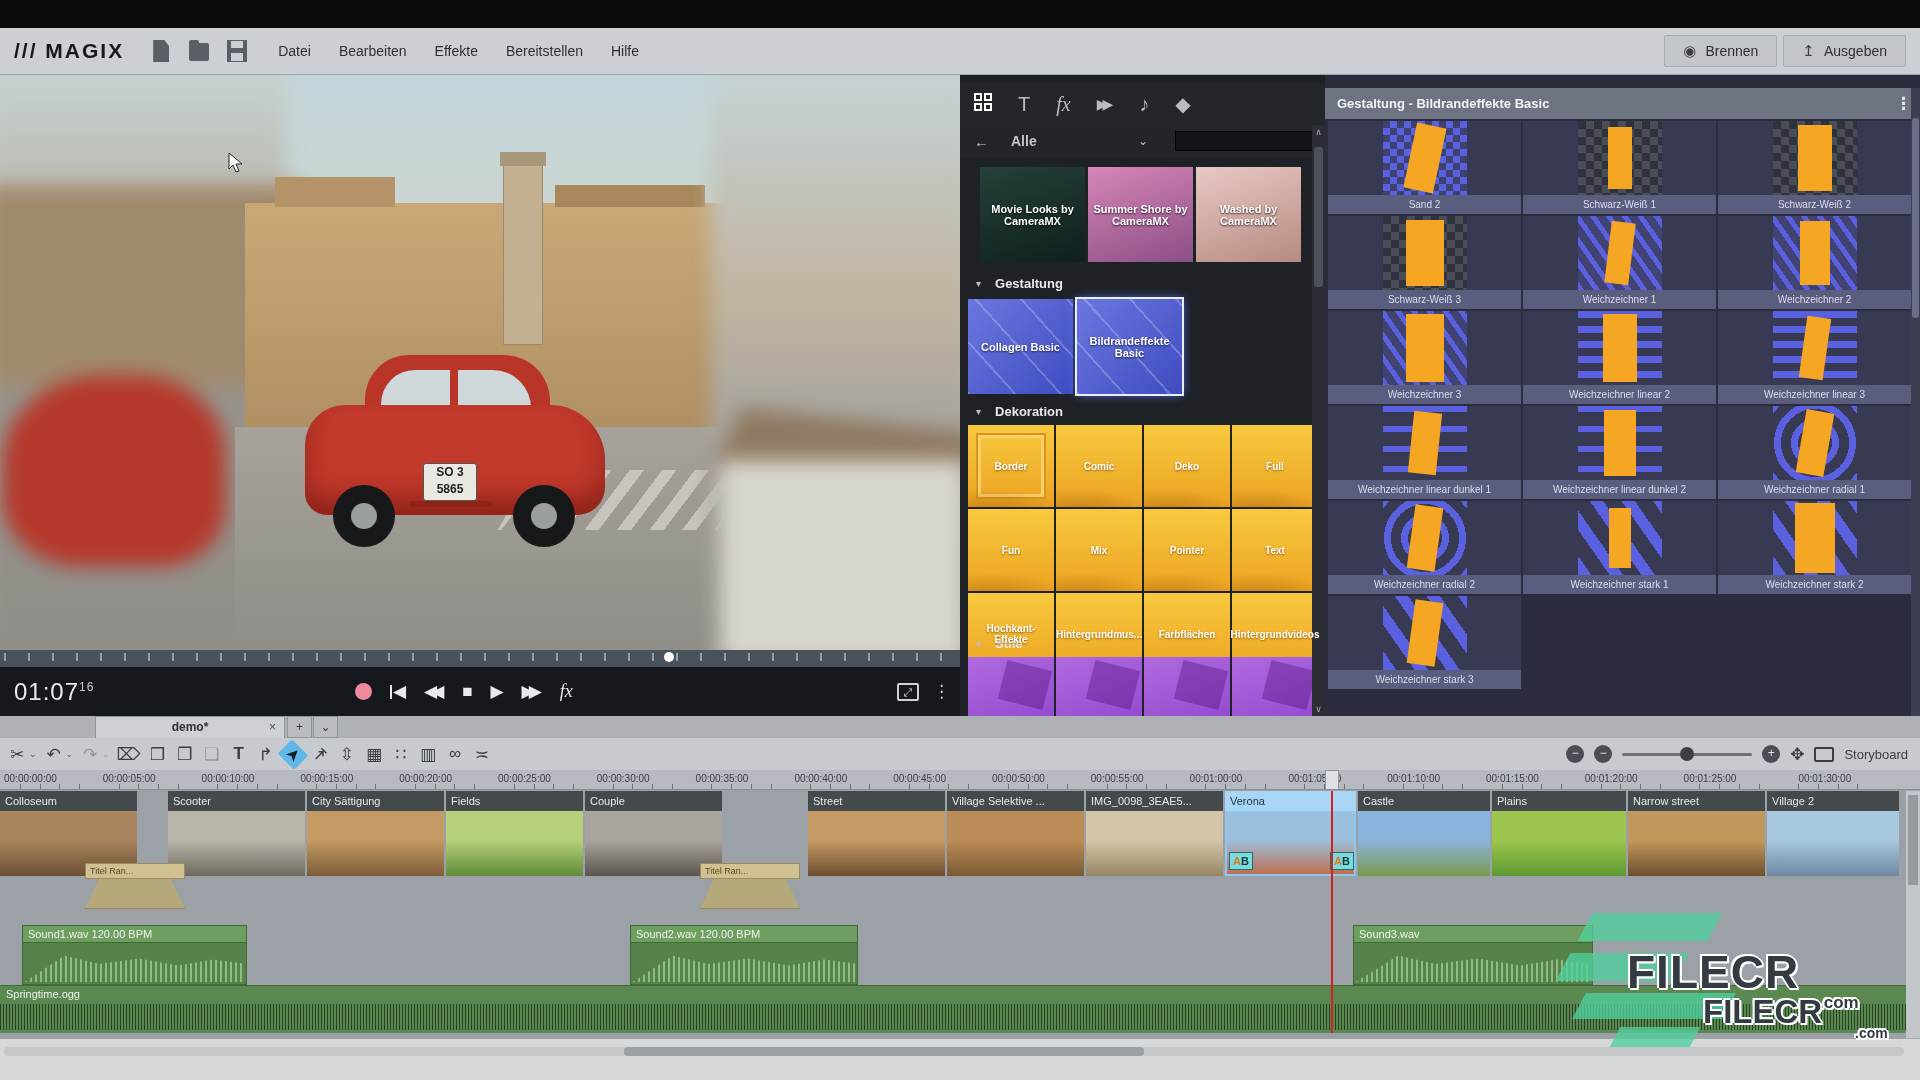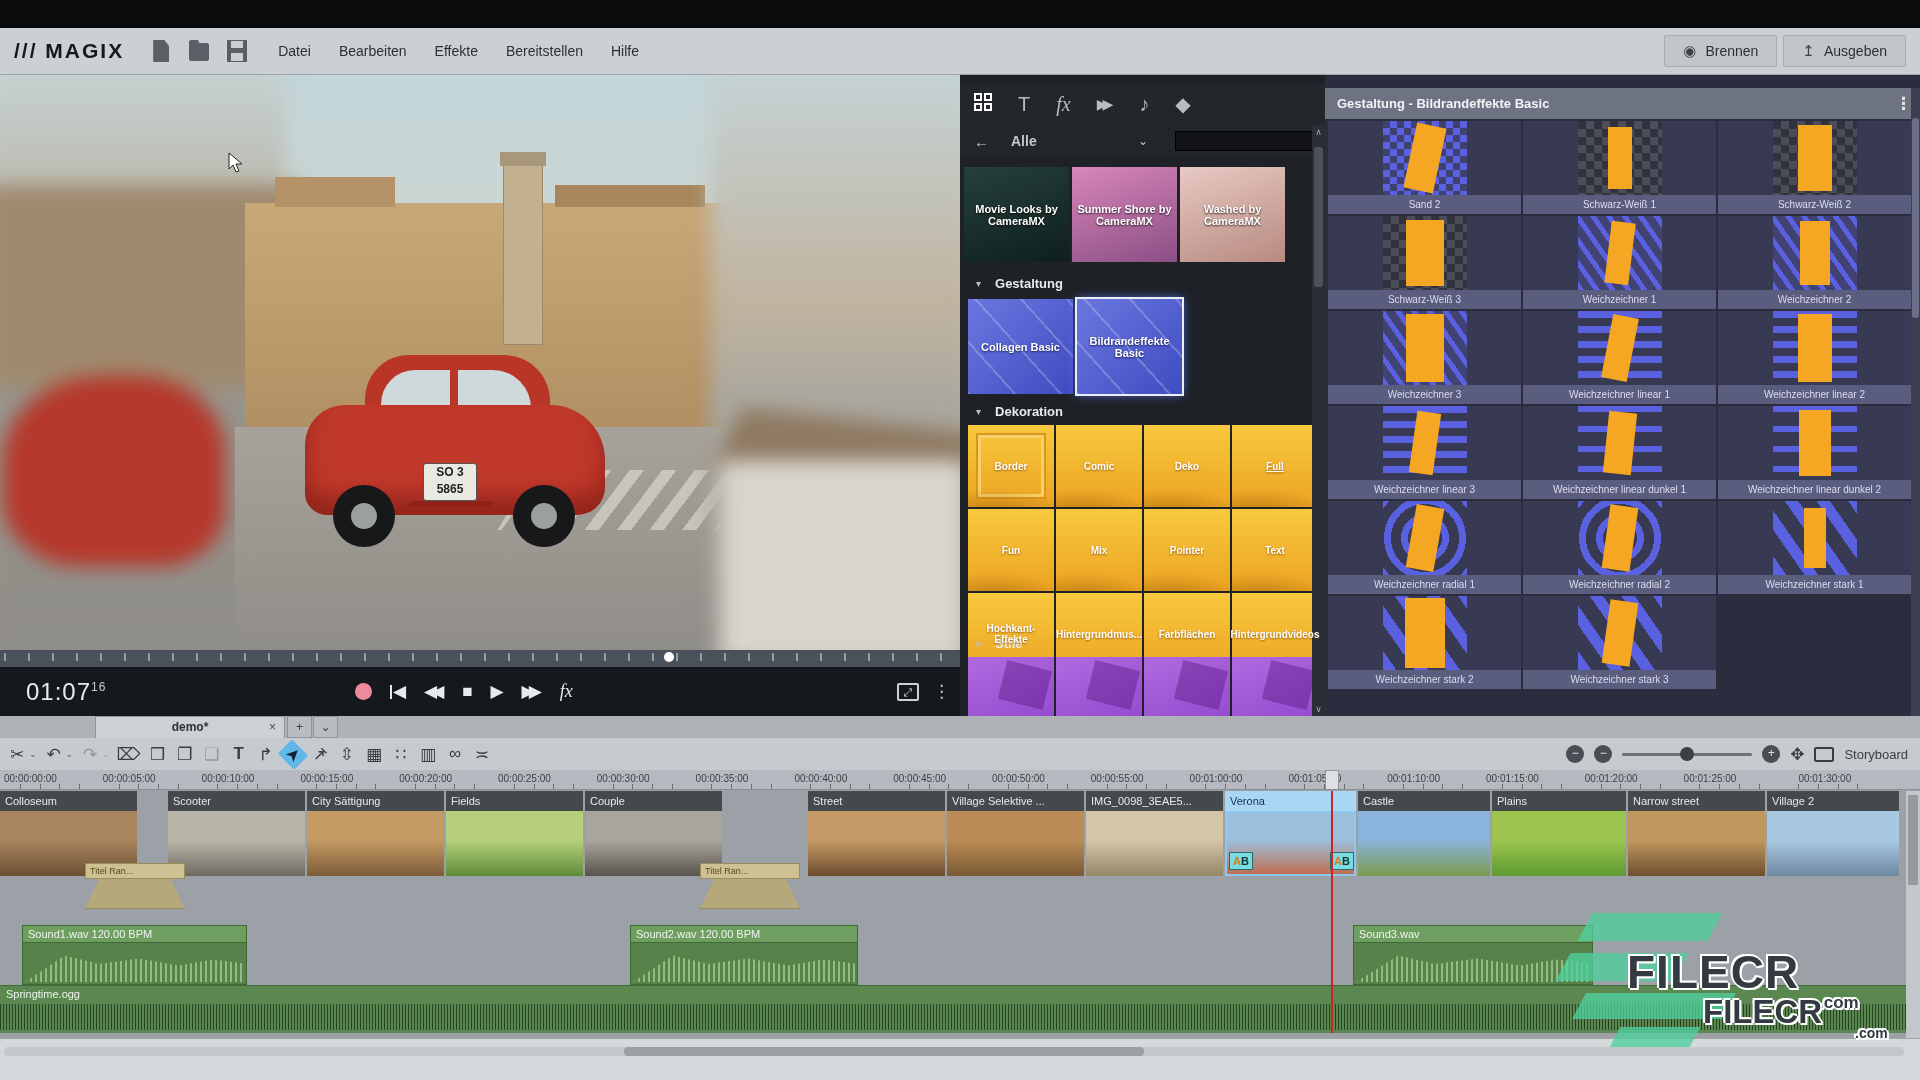--- a/index.html
+++ b/index.html
@@ -50,42 +50,42 @@
   .car .wheel { position:absolute; bottom:6px; width:62px; height:62px; background:#17181a; border-radius:50%; }
   .car .wheel:before { content:""; position:absolute; inset:18px; background:#9aa0a0; border-radius:50%; }
   .car .w1 { left:28px; } .car .w2 { right:30px; }
   .car .plate { position:absolute; left:118px; bottom:52px; width:54px; height:38px; background:#e9e9e2; border:1px solid #555; border-radius:3px; font-size:12px; font-weight:bold; color:#222; text-align:center; line-height:17px; }
   .car .grille { position:absolute; left:104px; bottom:46px; width:84px; height:6px; background:#8f2318; border-radius:3px; }
   .cursor { position:absolute; left:228px; top:77px; }
   .scrub { position:absolute; left:0; top:575px; width:960px; height:17px; background:#49525a; }
   .scrub .ticks { position:absolute; left:4px; right:4px; top:3px; height:8px; background:repeating-linear-gradient(90deg,#a8b2ba 0 2px, transparent 2px 24px); opacity:.8; }
   .scrub .dot { position:absolute; left:664px; top:2px; width:10px; height:10px; background:#fff; border-radius:50%; }
   .transport { position:absolute; left:0; top:592px; width:960px; height:49px; background:#15181d; display:flex; align-items:center; color:#e8eaec; }
-  .tc { font-size:24px; margin-left:26px; letter-spacing:1px; }
+  .tc { font-size:24px; margin-left:14px; letter-spacing:1px; }
   .tc sup { font-size:12px; color:#c8ccd0; }
   .tctr { position:absolute; left:355px; display:flex; align-items:center; gap:18px; font-size:17px; }
   .rec { width:17px; height:17px; background:#ef8a9a; border-radius:50%; }
   .skip { display:flex; align-items:center; } .skip i { width:2px; height:14px; background:#e8eaec; margin-right:1px; }
   .dbl { letter-spacing:-6px; padding-right:6px; }
   .fxg { font-style:italic; font-size:18px; font-family:"Liberation Serif","DejaVu Serif",serif; }
   .tright { position:absolute; right:10px; display:flex; align-items:center; gap:14px; }
   .fsbox { width:22px; height:18px; border:2px solid #cfd3d7; border-radius:2px; font-size:11px; line-height:14px; text-align:center; color:#cfd3d7; }
   .vdots { font-size:17px; color:#cfd3d7; }
 
   
   .midpanel { position:absolute; left:960px; top:75px; width:365px; height:641px; background:#1e2126; overflow:hidden; }
   .mtabs { position:absolute; left:0; top:8px; width:365px; height:42px; background:#23262b; display:flex; align-items:center; gap:26px; padding-left:14px; color:#b9bdc3; }
   .mtabs .ic { font-size:20px; } .mtabs .active { color:#fff; }
   .mtabs .fx { font-style:italic; font-family:"Liberation Serif","DejaVu Serif",serif; font-size:20px; }
   .filterrow { position:absolute; left:0; top:50px; width:365px; height:32px; background:#22252a; display:flex; align-items:center; color:#c3c7cc; }
   .filterrow .back { margin-left:14px; font-size:15px; }
   .filterrow .lbl { margin-left:22px; font-size:14px; font-weight:bold; }
   .filterrow .chev { position:absolute; left:178px; font-size:12px; }
   .searchbox { position:absolute; right:10px; width:140px; height:20px; background:#121418; border:1px solid #000; }
-  .thumbrow { position:absolute; left:4px; top:92px; display:flex; gap:3px; }
+  .thumbrow { position:absolute; left:20px; top:92px; display:flex; gap:3px; }
   .mthumb { width:105px; height:95px; position:relative; display:flex; align-items:center; justify-content:center; text-align:center; color:#fff; font-size:11px; font-weight:bold; text-shadow:0 1px 2px rgba(0,0,0,.8); padding:4px; }
   .sechdr { position:absolute; left:0; width:365px; height:24px; color:#e8eaed; font-size:13px; font-weight:bold; display:flex; align-items:center; }
   .sechdr .tri { margin:0 14px 0 16px; font-size:10px; color:#b9bdc3; }
   .gtiles { position:absolute; left:8px; top:224px; display:flex; gap:4px; }
   .gtile { width:105px; height:95px; background:linear-gradient(135deg,#6b77e0,#3f4cc0); display:flex; align-items:center; justify-content:center; text-align:center; color:#fff; font-size:11px; font-weight:bold; text-shadow:0 1px 2px rgba(0,0,20,.7); padding:4px; position:relative; }
   .gtile:before { content:""; position:absolute; inset:0; background:repeating-linear-gradient(48deg, rgba(255,255,255,.22) 0 2px, transparent 2px 34px); }
   .gtile.sel { outline:2px solid #e9edf5; box-shadow:0 0 10px #5a78ff; }
   .dekogrid { position:absolute; left:8px; top:350px; width:352px; display:flex; flex-wrap:wrap; gap:2px; }
   .dtile { width:86px; height:82px; background:linear-gradient(#f8c93f,#eca322); position:relative; display:flex; align-items:center; justify-content:center; text-align:center; color:#fff; font-size:10px; font-weight:bold; text-shadow:0 1px 2px rgba(120,70,0,.8); padding:4px; }
   .dtile:after { content:""; position:absolute; left:0; bottom:0; width:100%; height:34%; background:radial-gradient(120% 120% at 30% 120%, rgba(160,100,10,.55), transparent 70%); }
@@ -314,21 +314,21 @@
         <div class="dtile bordered">
           <span style="position: relative; z-index: 2;">Border</span>
         </div>
         <div class="dtile">
           <span style="position: relative; z-index: 2;">Comic</span>
         </div>
         <div class="dtile">
           <span style="position: relative; z-index: 2;">Deko</span>
         </div>
         <div class="dtile">
-          <span style="position: relative; z-index: 2; text-decoration: underline;">Full</span>
+          <span style="position: relative; z-index: 2;">Full</span>
         </div>
         <div class="dtile">
           <span style="position: relative; z-index: 2;">Fun</span>
         </div>
         <div class="dtile">
           <span style="position: relative; z-index: 2;">Mix</span>
         </div>
         <div class="dtile">
           <span style="position: relative; z-index: 2;">Pointer</span>
         </div>
@@ -412,27 +412,20 @@
             <div class="orect" style="width: 30px; height: 64px; transform: translate(-50%, -50%) rotate(0deg);"></div>
           </div>
           <div class="fxlbl">Weichzeichner 2</div>
         </div>
         <div class="fxtile">
           <div class="fxart">
             <div class="band p-diag"></div>
             <div class="orect" style="width: 38px; height: 68px; transform: translate(-50%, -50%) rotate(0deg);"></div>
           </div>
           <div class="fxlbl">Weichzeichner 3</div>
-        </div>
-        <div class="fxtile">
-          <div class="fxart">
-            <div class="band p-hstr"></div>
-            <div class="orect" style="width: 26px; height: 64px; transform: translate(-50%, -50%) rotate(11deg);"></div>
-          </div>
-          <div class="fxlbl">Weichzeichner linear 1</div>
         </div>
         <div class="fxtile">
           <div class="fxart">
             <div class="band p-hstr"></div>
             <div class="orect" style="width: 34px; height: 68px; transform: translate(-50%, -50%) rotate(0deg);"></div>
           </div>
           <div class="fxlbl">Weichzeichner linear 2</div>
         </div>
         <div class="fxtile">
           <div class="fxart">

